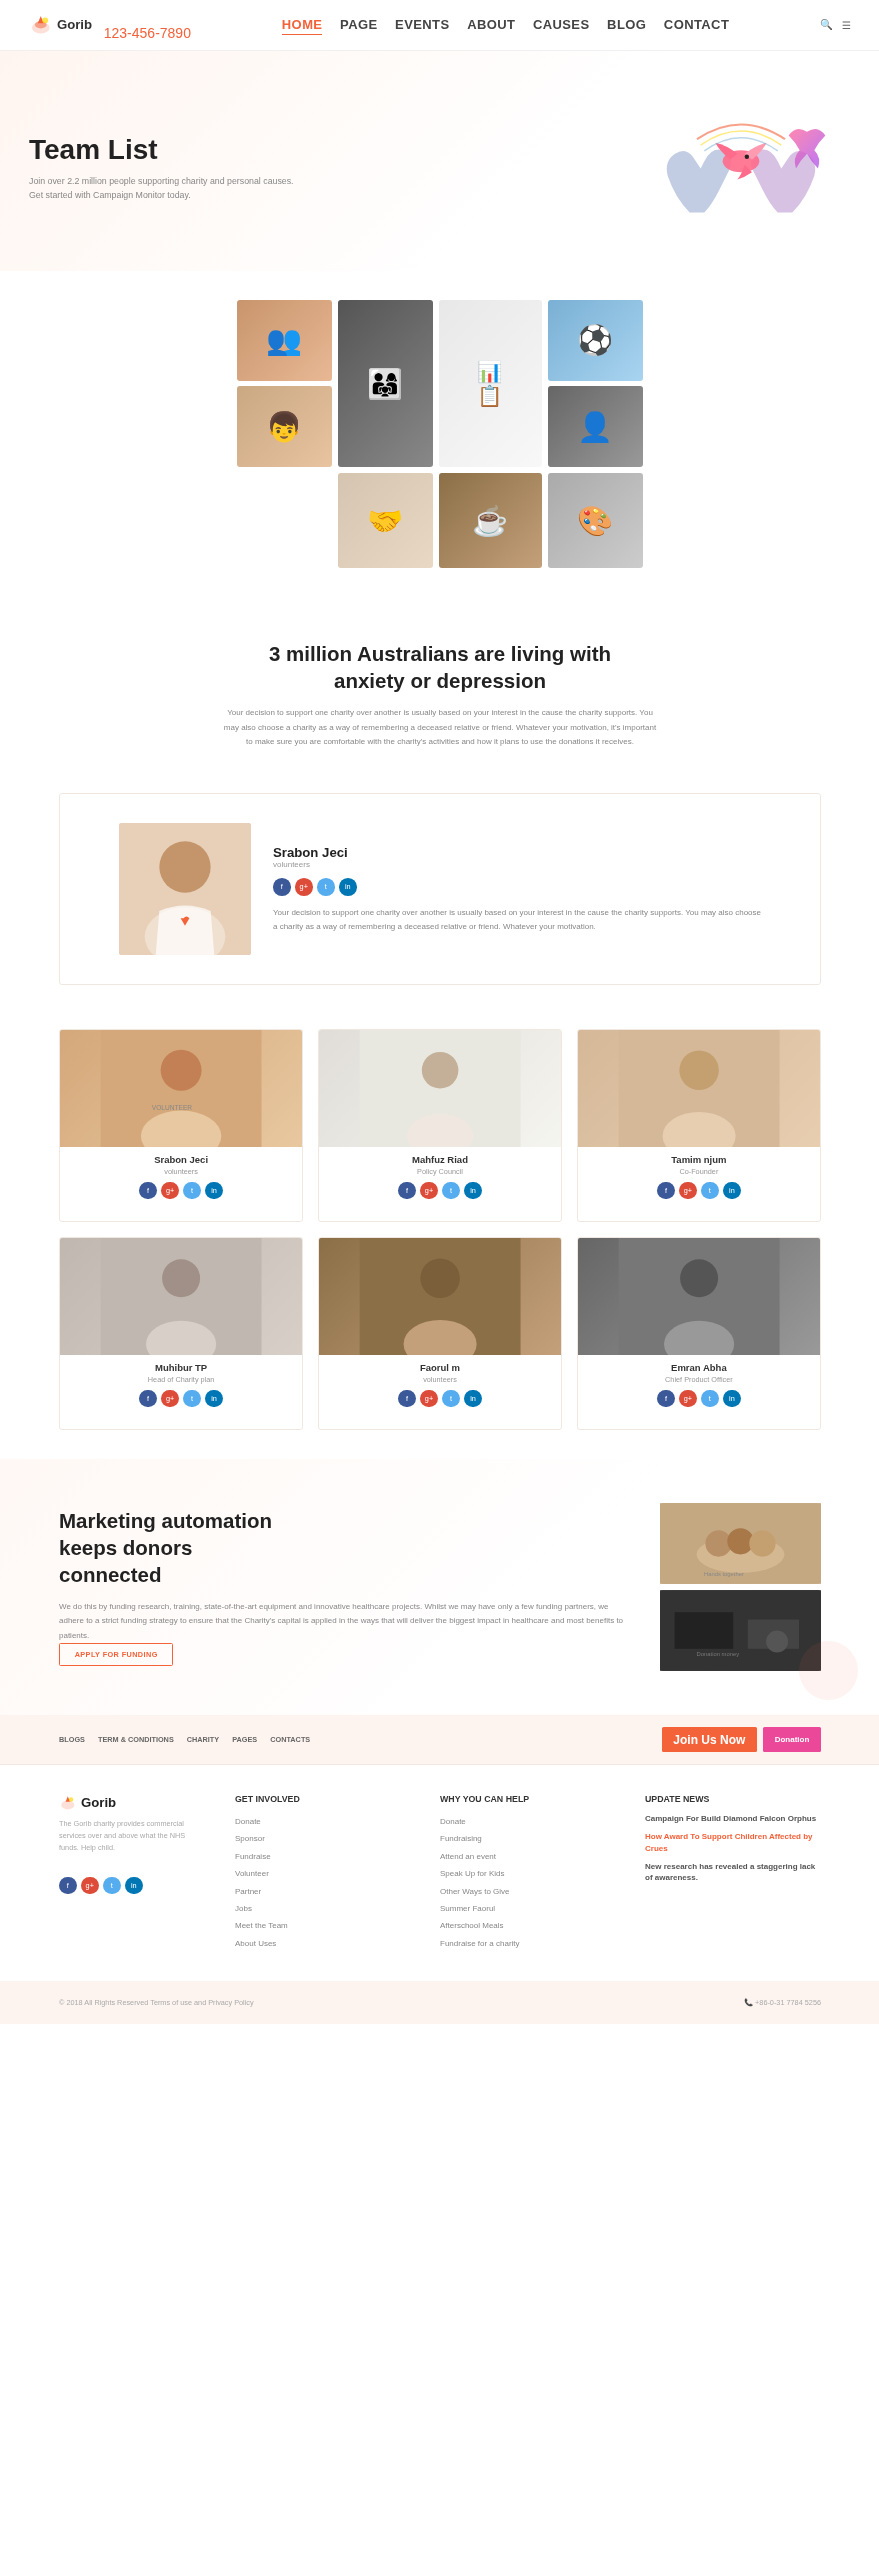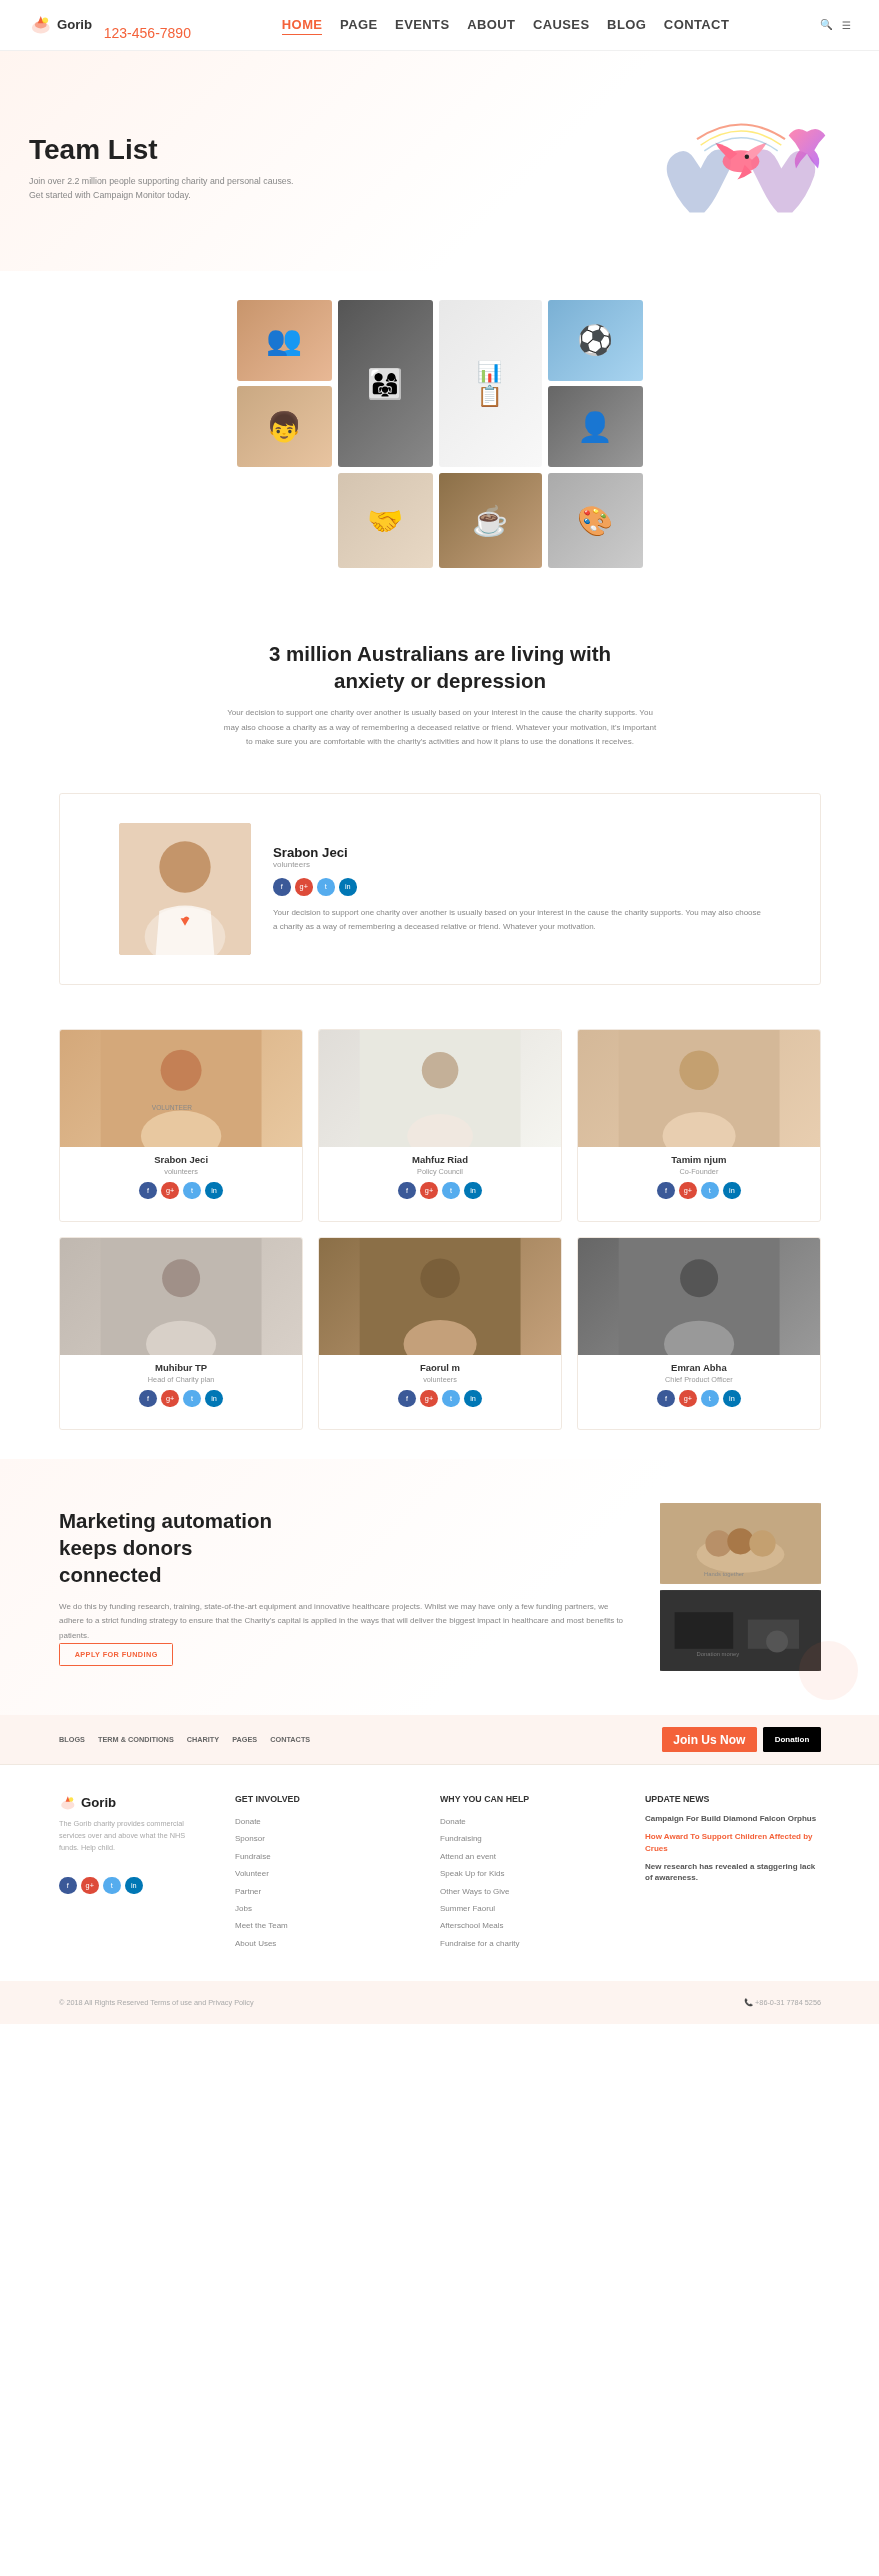--- a/index.html
+++ b/index.html
@@ -143,21 +143,21 @@
     
     .footer-top {
       background: #fdf4f0;
       padding: 11.7px 59px;
       display: flex; align-items: center; justify-content: space-between;
     }
     .footer-links { display: flex; gap: 13px; }
     .footer-links a { font-size: 7.3px; color: #666; text-decoration: none; font-weight: 600; text-transform: uppercase; }
     .footer-btns { display: flex; gap: 5.9px; }
     .btn-join { background: #f4623a; color: #fff; border: none; padding: 5.9px 11.7px; font-size: 12px; font-weight: 600; cursor: pointer; border-radius: 1.5px; }
-    .btn-donate { background: #000000; color: #fff; border: none; padding: 5.9px 11.7px; font-size: 8px; font-weight: 600; cursor: pointer; border-radius: 1.5px; }
+    .btn-donate { background: #ec4899; color: #fff; border: none; padding: 5.9px 11.7px; font-size: 8px; font-weight: 600; cursor: pointer; border-radius: 1.5px; }
 
     
     .footer-main {
       background: #fff;
       padding: 29px 59px;
       display: grid;
       grid-template-columns: 147px 1fr 1fr 1fr;
       gap: 29px;
       border-top: 0.7px solid #f0e8e0;
     }

